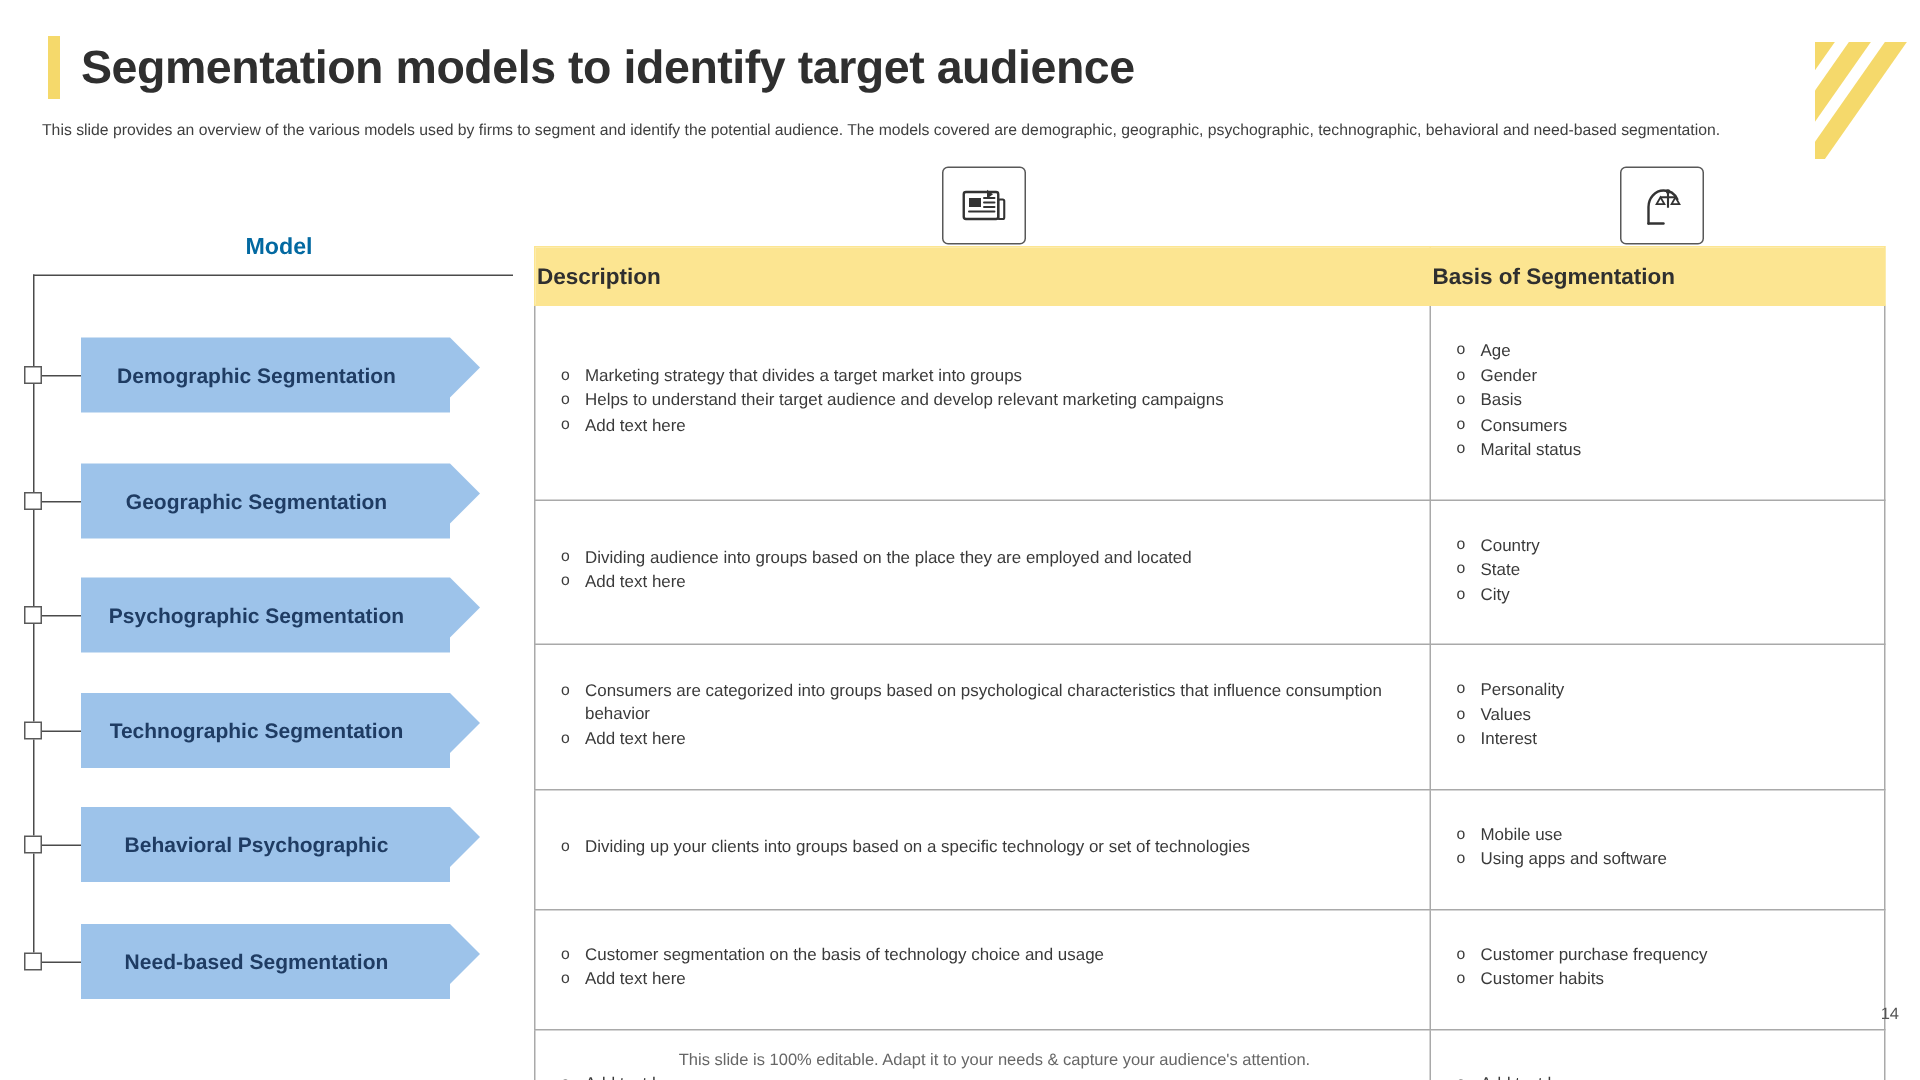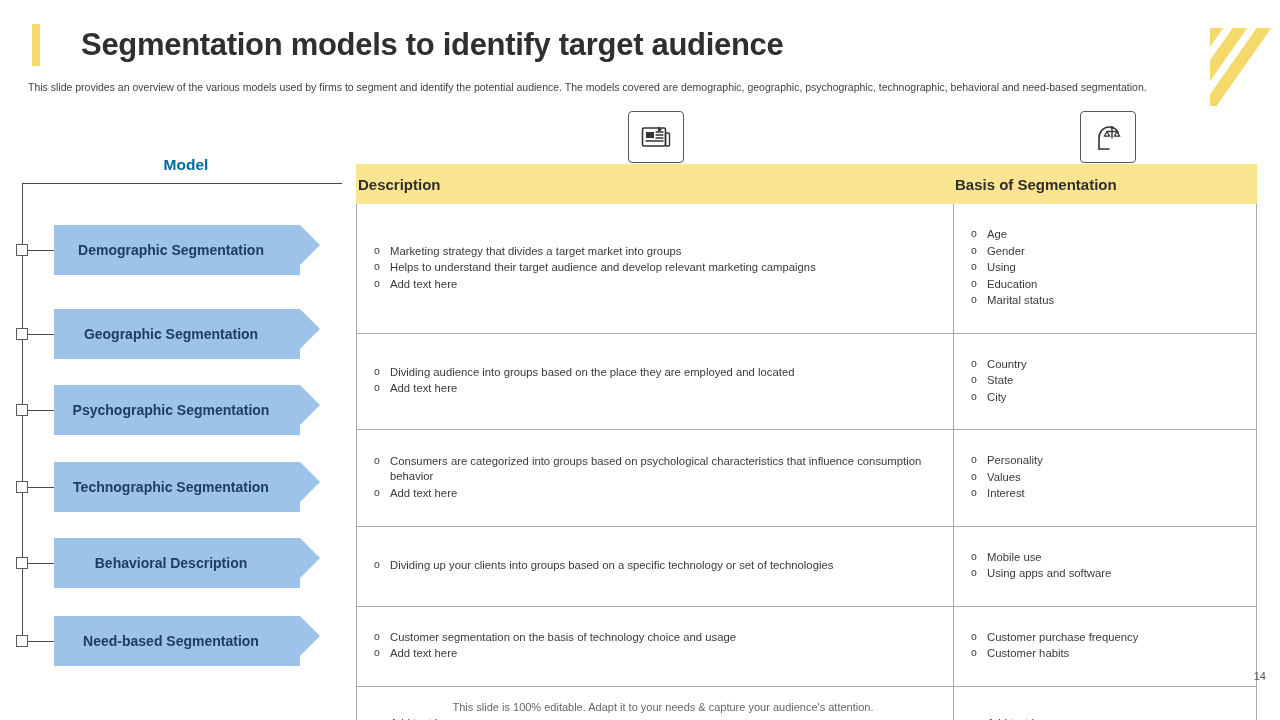--- a/index.html
+++ b/index.html
@@ -21,21 +21,20 @@
     height: 720px;
   }
 
   
   .title-bar {
     position: absolute;
     left: 32px;
     top: 24px;
     display: flex;
     align-items: center;
-    gap: 27px;
   }
   .title-accent {
     width: 8px;
     height: 42px;
     background: #f5d96b;
     margin-right: 14px;
   }
   .title-text {
     font-size: 31px;
     font-weight: bold;
@@ -275,21 +274,21 @@
 
   <div class="model-item" style="top:467px">
     <div class="node-square"></div>
     <div class="node-connector"></div>
     <div class="arrow-chip">Technographic Segmentation</div>
   </div>
 
   <div class="model-item" style="top:543px">
     <div class="node-square"></div>
     <div class="node-connector"></div>
-    <div class="arrow-chip">Behavioral Description</div>
+    <div class="arrow-chip">Behavioral Psychographic</div>
   </div>
 
   <div class="model-item" style="top:621px">
     <div class="node-square"></div>
     <div class="node-connector"></div>
     <div class="arrow-chip">Need-based Segmentation</div>
   </div>
 
   <div class="icon-badge" id="icon-desc">
     <svg width="30" height="26" viewBox="0 0 30 26" aria-hidden="true">
@@ -330,22 +329,22 @@
           <ul class="bullets">
             <li>Marketing strategy that divides a target market into groups</li>
             <li>Helps to understand their target audience and develop relevant marketing campaigns</li>
             <li>Add text here</li>
           </ul>
         </td>
         <td>
           <ul class="bullets">
             <li>Age</li>
             <li>Gender</li>
-            <li>Using</li>
-            <li>Education</li>
+            <li>Basis</li>
+            <li>Consumers</li>
             <li>Marital status</li>
           </ul>
         </td>
       </tr>
 
       <tr style="height:76px">
         <td>
           <ul class="bullets">
             <li>Dividing audience into groups based on the place they are employed and located</li>
             <li>Add text here</li>

